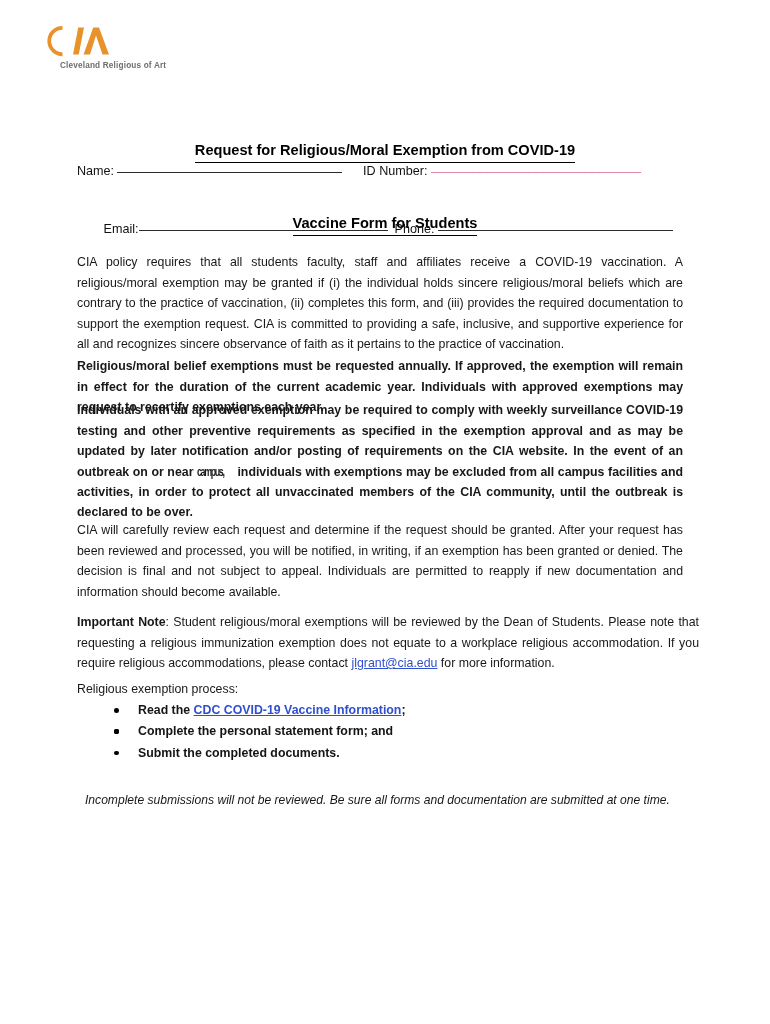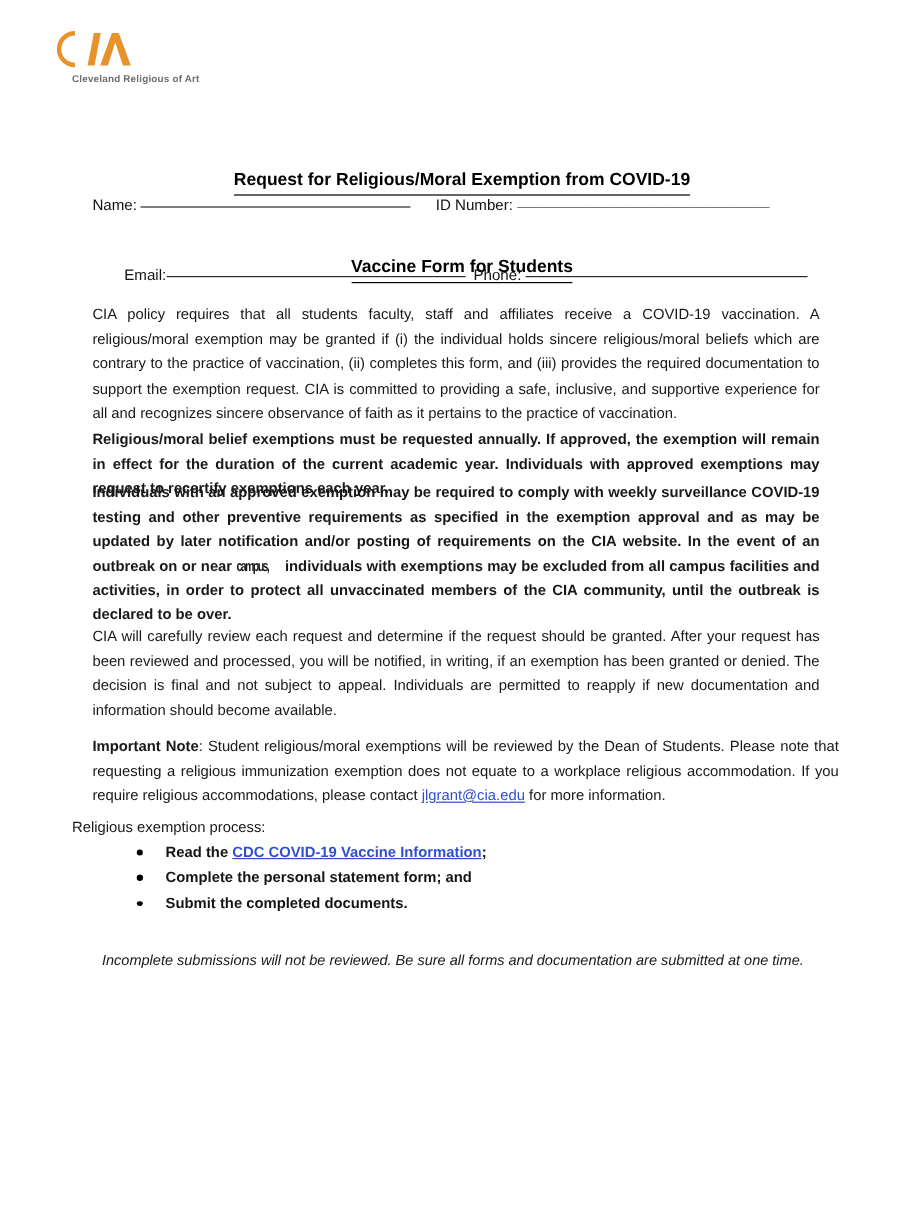--- a/index.html
+++ b/index.html
@@ -89,22 +89,23 @@
     display: inline-block;
     border-bottom: 1.2px solid #2b2b2b;
     vertical-align: 2px;
   }
   .rule-dashes {
     display: inline-block;
     vertical-align: 1px;
     overflow: hidden;
     white-space: nowrap;
     letter-spacing: 0px;
-    color: #737373;
+    color: #be185d;
     font-size: 12.6px;
+    font-weight: bold;
   }
 
   .name-rule { width: 225px; margin-left: 3px; }
   .id-rule   { width: 212px; }
   .email-rule{ width: 249px; }
   .phone-rule{ width: 235px; margin-left: 4px; }
 
   .gap-to-id   { display: inline-block; width: 14px; }
   .gap-to-phone{ display: inline-block; width: 0px; }
 
@@ -136,21 +137,21 @@
 
   a.doclink,
   .doclink {
     color: #2f4fcf;
     text-decoration: underline;
   }
 
   
   .list-intro {
     position: absolute;
-    left: 60px;
+    left: 77px;
     top: 679px;
     font-size: 12.35px;
     line-height: 20px;
     color: #181818;
   }
   .bullet-list {
     position: absolute;
     left: 110px;
     top: 700px;
     width: 580px;

